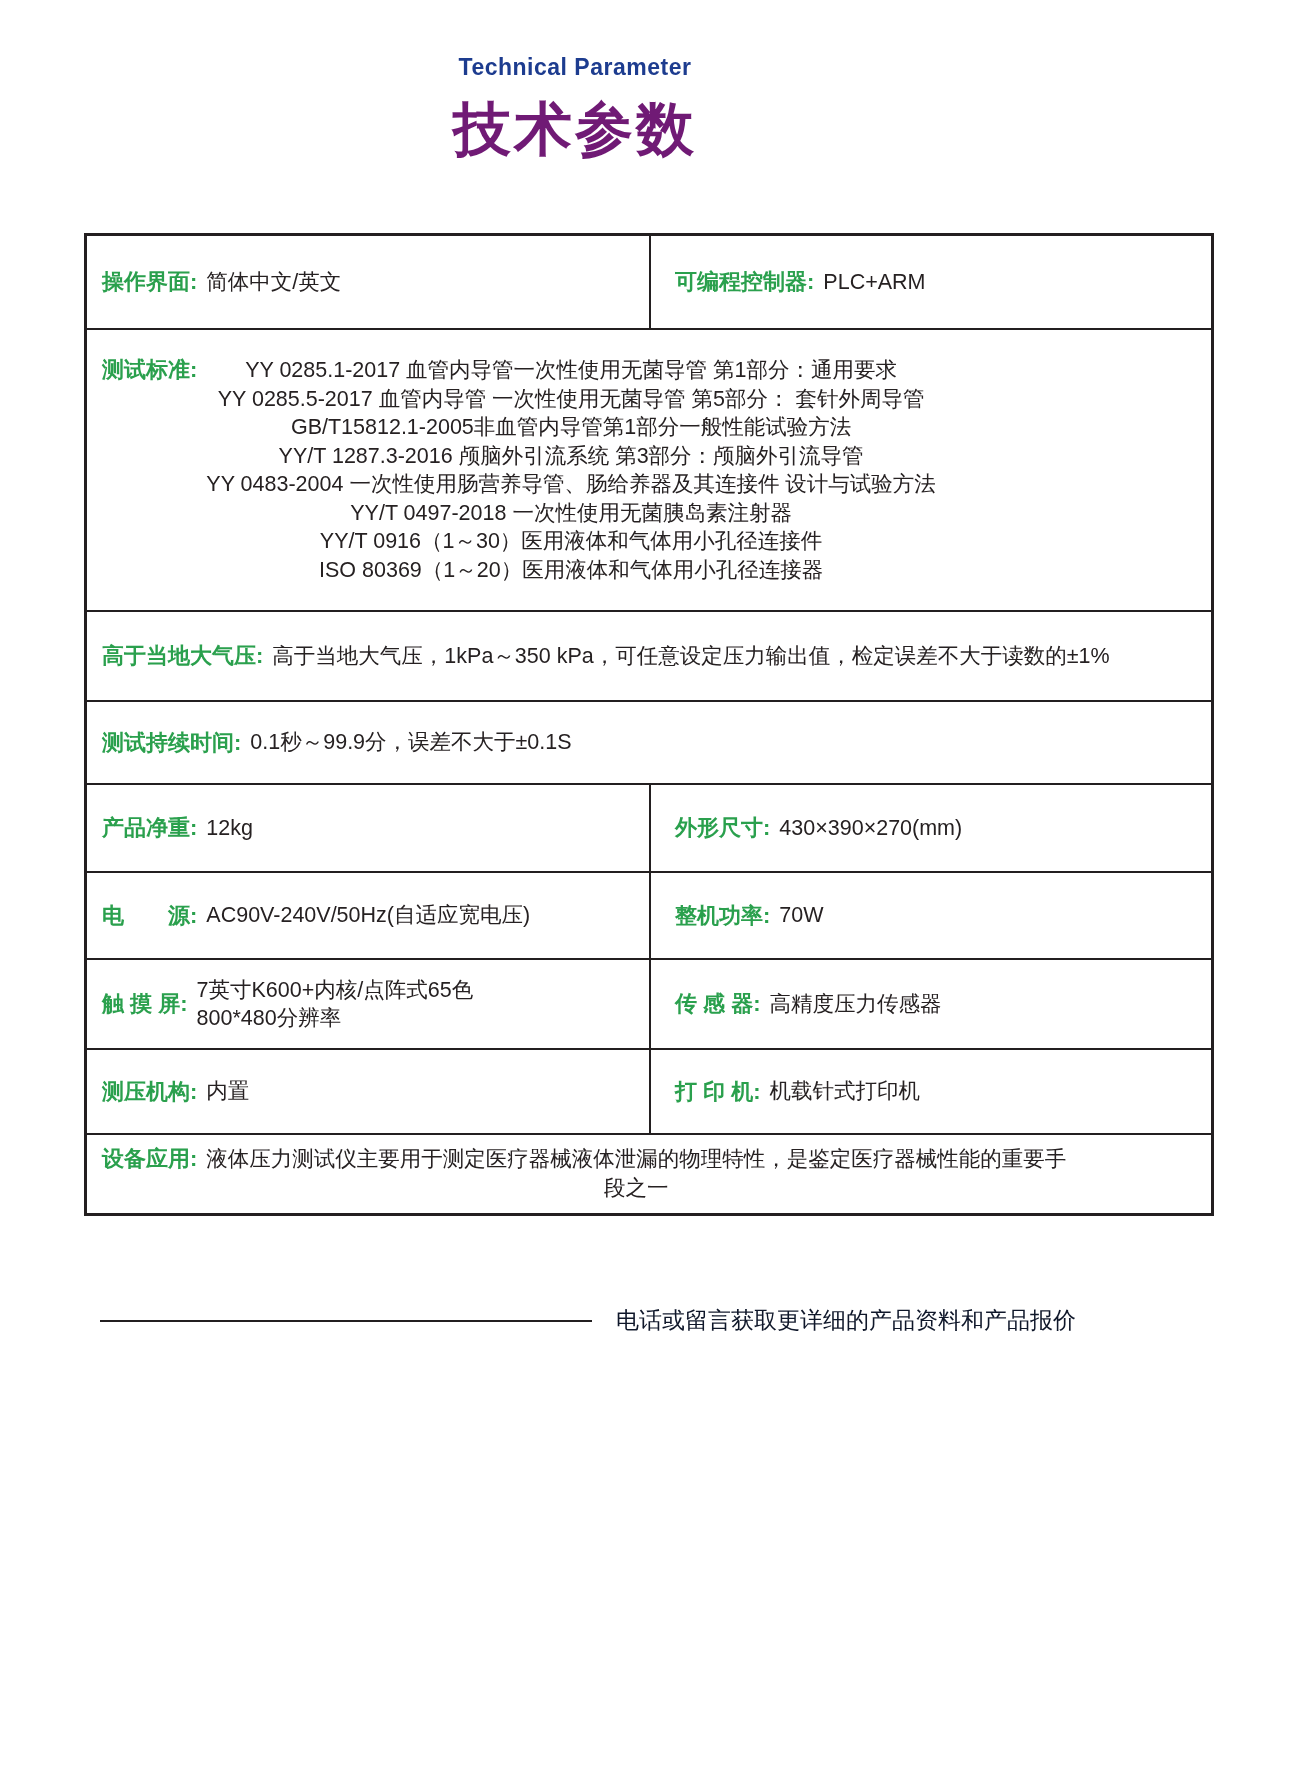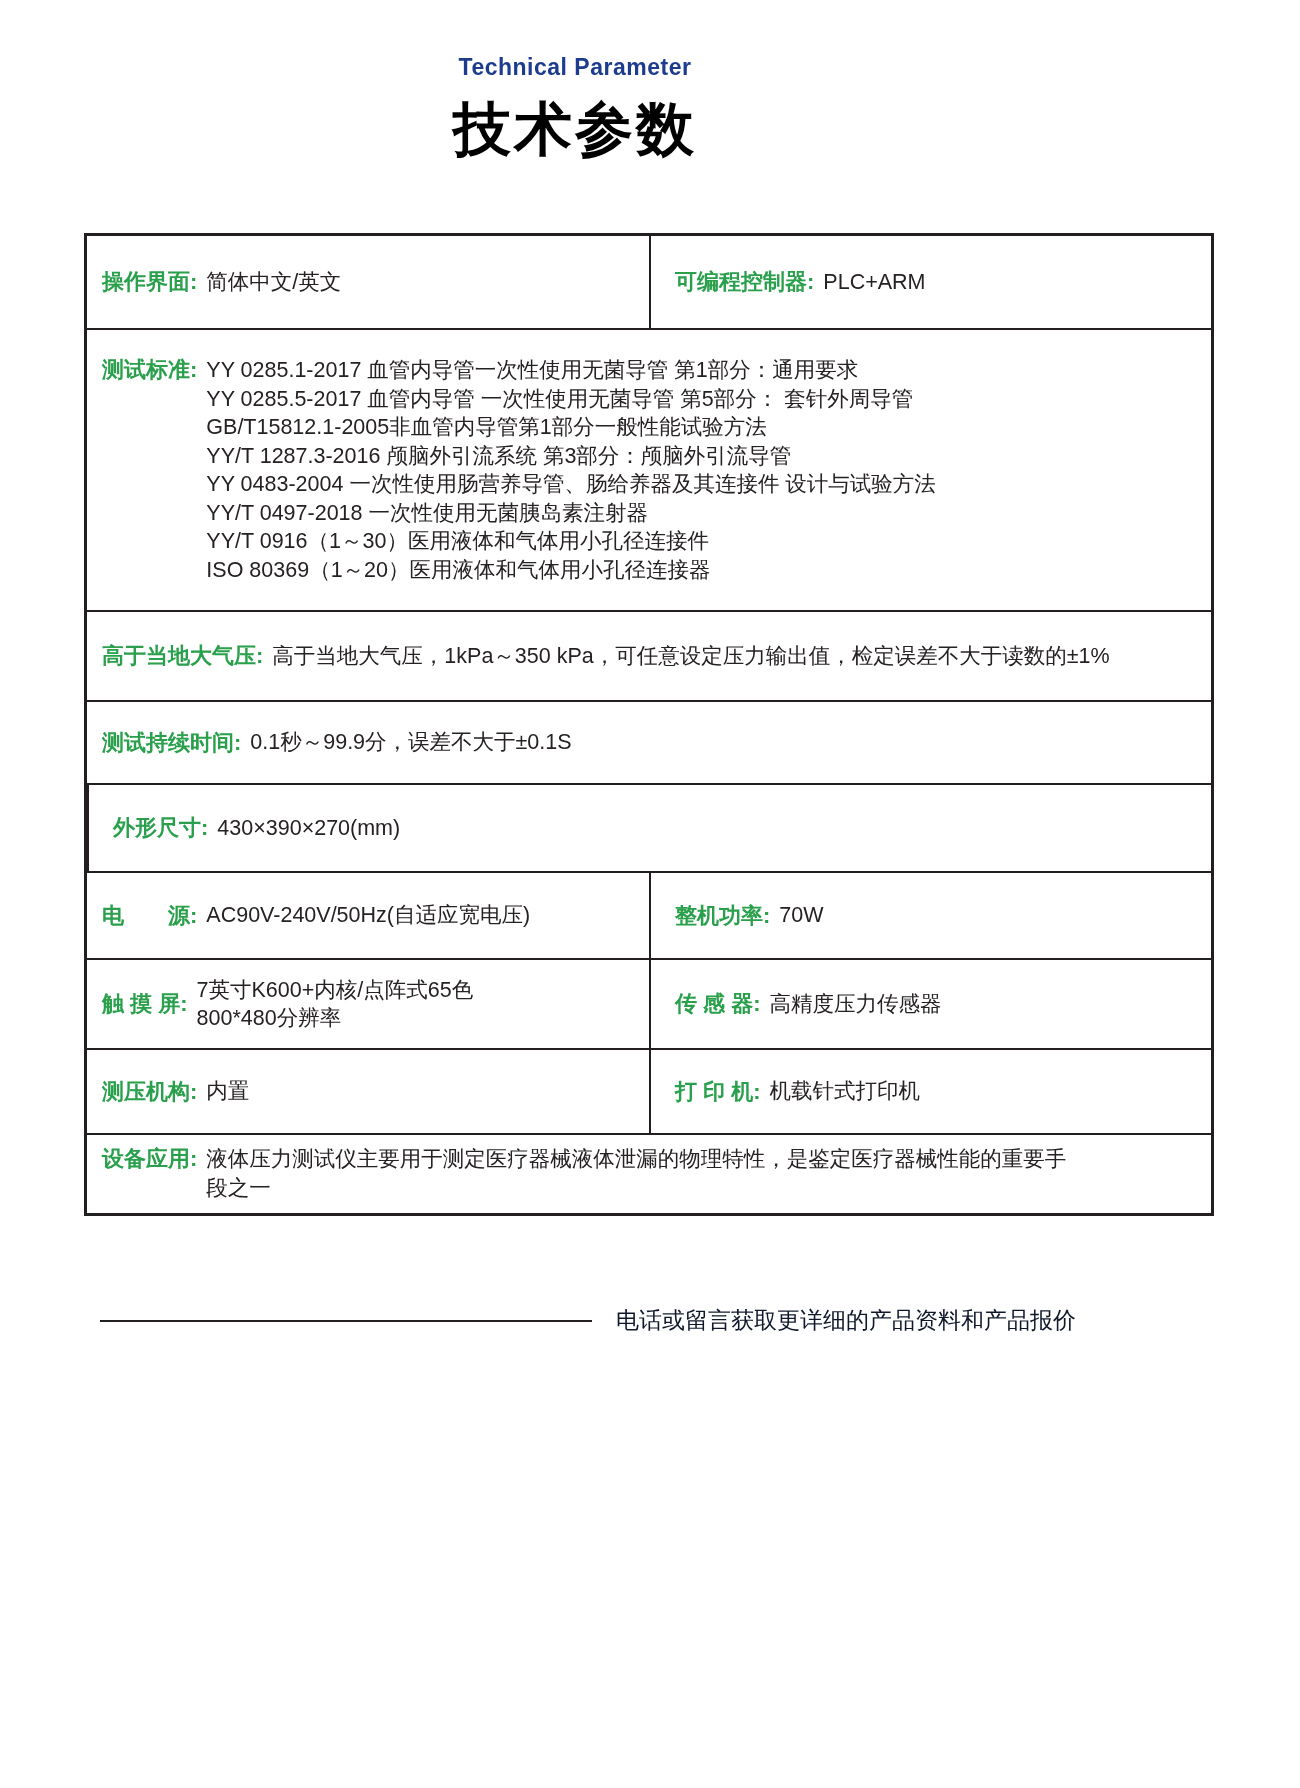--- a/index.html
+++ b/index.html
@@ -4,36 +4,36 @@
 <style>
   html,body{margin:0;padding:0;background:#ffffff;}
   body{
     width:1300px;height:1788px;position:relative;
     font-family:"Liberation Sans","DejaVu Sans",sans-serif;
     color:#262122;
     -webkit-font-smoothing:antialiased;
   }
   .hdr{width:1150px;padding-top:54px;text-align:center;}
   .sub{color:#1d3c8f;font-size:23px;font-weight:700;letter-spacing:0.5px;}
-  .ttl{color:#000000;font-size:58px;font-weight:800;margin:10px 0 0 0;letter-spacing:3px;}
+  .ttl{color:#701a75;font-size:58px;font-weight:800;margin:10px 0 0 0;letter-spacing:3px;}
   .tbl{
     position:absolute;left:84px;top:233px;width:1130px;
     border:3px solid #231f20;box-sizing:border-box;background:#fff;
   }
   .row{display:flex;box-sizing:border-box;}
   .row + .row{border-top:2px solid #231f20;}
   .cell{display:flex;align-items:center;box-sizing:border-box;padding:10px 10px 10px 15px;flex:1;}
   .dbl .cell{width:50%;flex:none;}
   .dbl .cell.right{border-left:2px solid #231f20;padding-left:24px;}
   .lab{
     color:#2aa04d;font-weight:700;font-size:22px;
     white-space:pre;margin-right:9px;flex:none;
   }
   .val{font-size:21.5px;line-height:29px;color:#262122;}
-  .inner{display:flex;align-items:flex-start;}
+  .inner{display:flex;align-items:flex-start;text-align:center;}
   .inner .lab{line-height:28.5px;}
   .lines{font-size:21.5px;line-height:28.5px;color:#262122;}
   .h97{min-height:92px;}
   .h287{min-height:282px;}
   .h95{min-height:90px;}
   .h88{min-height:83px;}
   .h93{min-height:88px;}
   .h92{min-height:87px;justify-content:space-between;}
   .h95b{min-height:90px;}
   .h90{min-height:85px;}
@@ -95,20 +95,24 @@
     </div>
 
     <div class="row h88">
       <div class="cell">
         <span class="lab">测试持续时间:</span>
         <span class="val">0.1秒～99.9分，误差不大于±0.1S</span>
       </div>
     </div>
 
     <div class="row dbl h93">
+      <div class="cell left">
+        <span class="lab">产品净重:</span>
+        <span class="val">12kg</span>
+      </div>
       <div class="cell right">
         <span class="lab">外形尺寸:</span>
         <span class="val">430×390×270(mm)</span>
       </div>
     </div>
 
     <div class="row dbl h92">
       <div class="cell left">
         <span class="lab">电　　源:</span>
         <span class="val">AC90V-240V/50Hz(自适应宽电压)</span>

